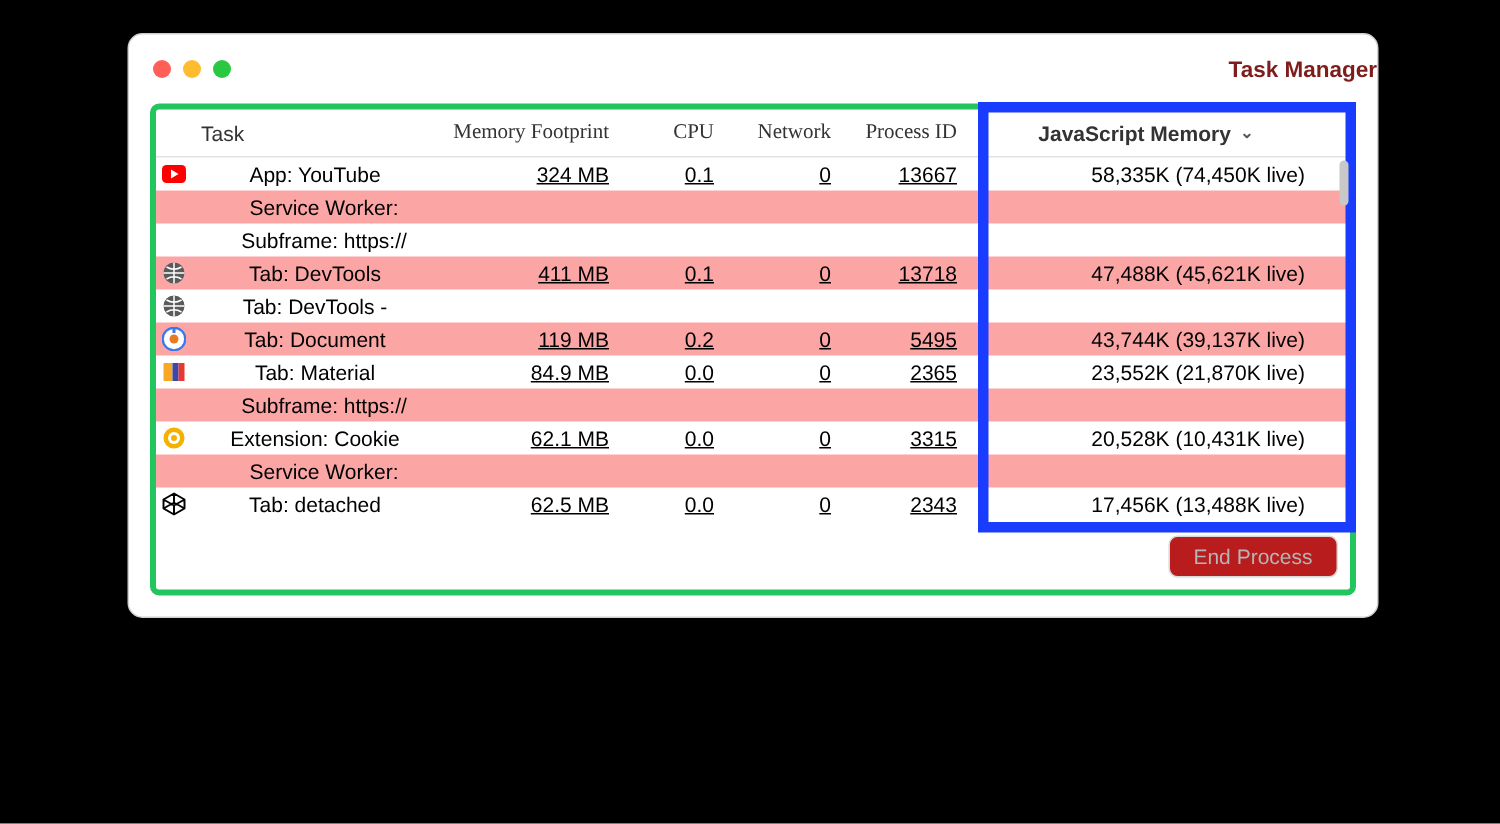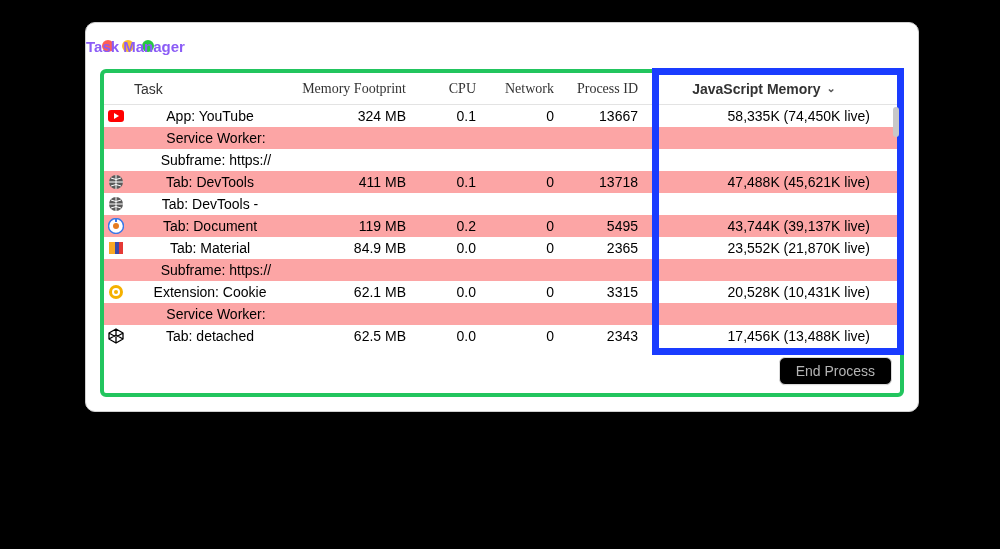--- a/index.html
+++ b/index.html
@@ -29,22 +29,22 @@
     display: flex;
     align-items: center;
     padding: 0 16px;
   }
   .traffic { display:flex; gap:8px; }
   .dot { width:12px; height:12px; border-radius:50%; }
   .dot.red { background:#ff5f57; }
   .dot.yellow { background:#febc2e; }
   .dot.green { background:#28c840; }
   .title {
-    position:absolute; left:0; right:0; text-align:left;
-    font-weight:600; font-size:15px; color:#8b5cf6;
+    position:absolute; left:0; right:0; text-align:right;
+    font-weight:600; font-size:15px; color:#7f1d1d;
     pointer-events:none;
   }
   .panel {
     margin: 0 14px 14px 14px;
     border: 4px solid #22c55e;
     border-radius: 6px;
     position: relative;
     background:#fff;
   }
   .table { width:100%; }
@@ -69,38 +69,38 @@
   }
   .chev { font-size:11px; color:#555; }
 
   .tbody { position:relative; }
   .row { height: 22px; font-size:14px; color:#000; }
   .row.alt { background:#fca5a5; }
   .cell { padding: 0 6px; white-space:nowrap; overflow:hidden; }
   .cell.icon { display:flex; align-items:center; justify-content:center; }
   .cell.task { text-align:center; }
   .cell.task.indent { padding-left: 18px; }
-  .cell.num { text-align:right; }
+  .cell.num { text-align:right;text-decoration:underline; }
   .cell.js { text-align:right; padding-right:14px; }
 
   .ico { width:16px; height:16px; display:inline-flex; align-items:center; justify-content:center; }
   .ico svg { width:16px; height:16px; }
 
   .highlight-box {
     position:absolute;
     border: 7px solid #1a3cff;
     pointer-events:none;
   }
 
   .footer {
     display:flex; justify-content:flex-end;
     padding: 10px 8px 8px 8px;
   }
   .end-btn {
-    background:#000000;
+    background:#b91c1c;
     border:1px solid #d9d9d9;
     border-radius:6px;
     padding: 5px 16px;
     font-size:14px;
     color:#b5b5b5;
     box-shadow: 0 1px 1px rgba(0,0,0,0.03);
   }
   .scroll-thumb {
     position:absolute;
     right:1px; top:34px;

